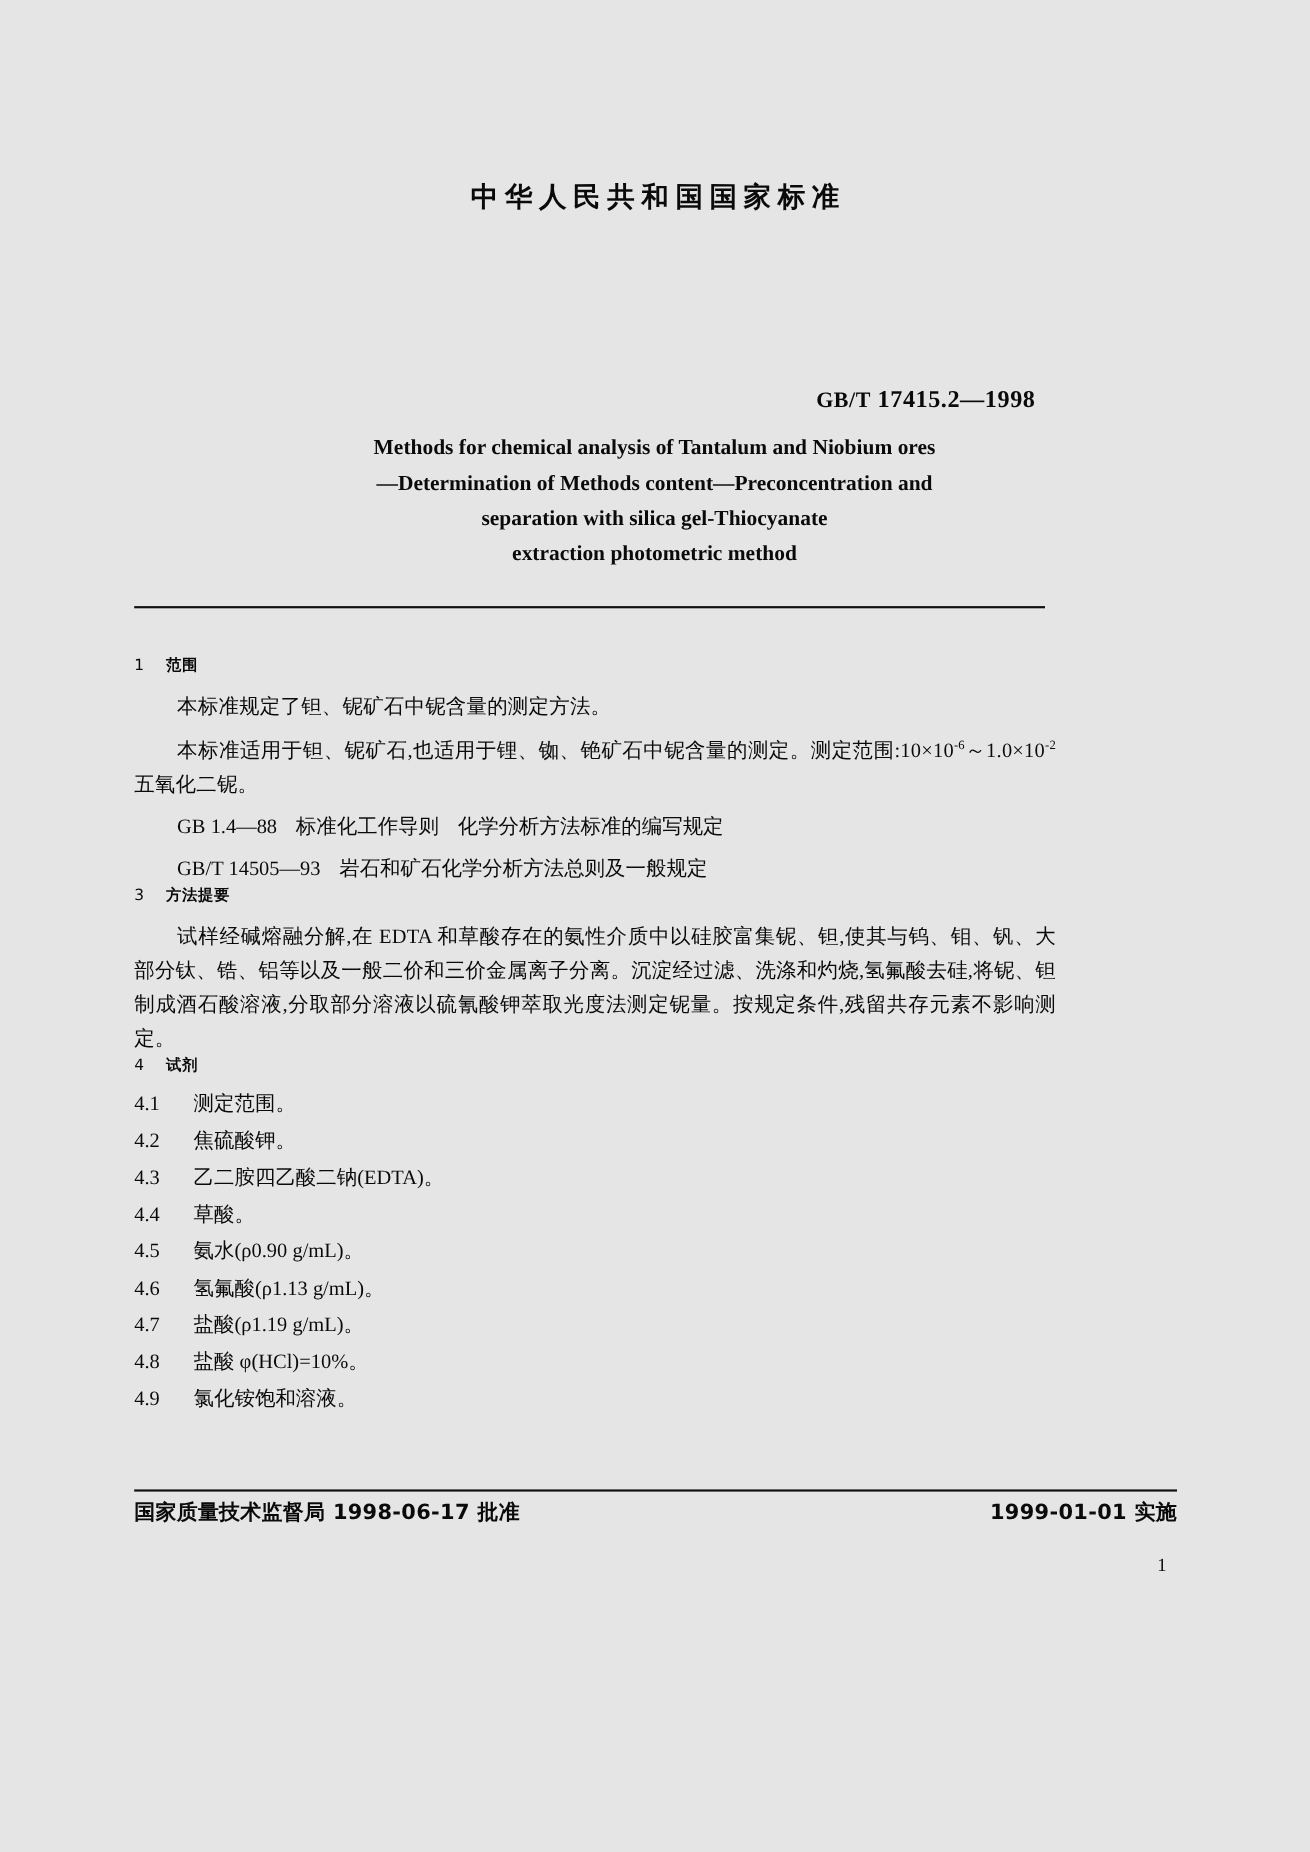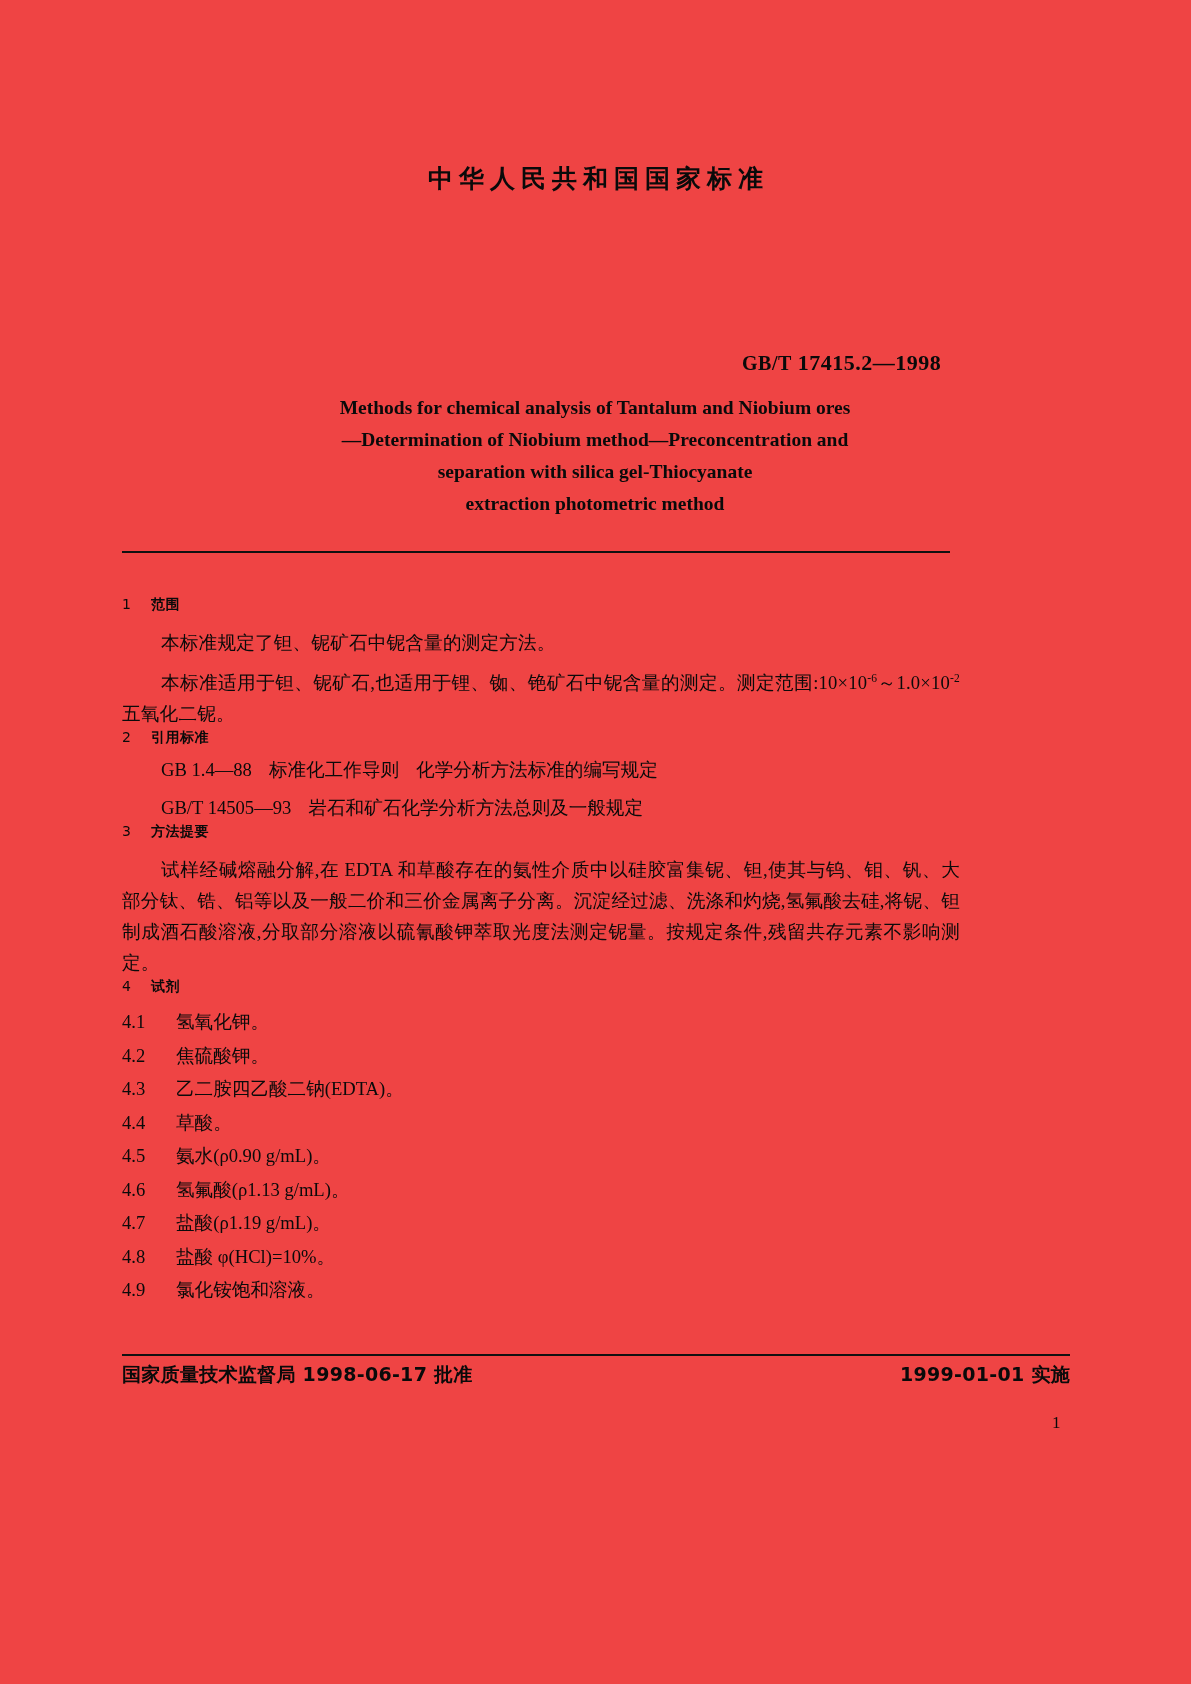--- a/index.html
+++ b/index.html
@@ -13,21 +13,21 @@
     position: relative;
     font-family: "Liberation Serif", "DejaVu Serif", serif;
     color: #0a0a0a;
     overflow: hidden;
   }
   .page {
     position: absolute;
     left: 0; top: 0;
     width: 1191px;
     height: 1684px;
-    background: #ef4444;
+    background: #e5e5e5;
   }
 
   
   .national-header {
     position: absolute;
     left: 0; right: 0;
     top: 162px;
     text-align: center;
     font-family: "DejaVu Sans", "Liberation Sans", sans-serif;
     font-weight: bold;
@@ -174,52 +174,49 @@
   <div class="national-header">中华人民共和国国家标准</div>
 
 
   <div class="std-no">
     <span class="gb">GB/T</span>
     <span>17415.2—1998</span>
   </div>
 
   <div class="title-en">
     <div>Methods for chemical analysis of Tantalum and Niobium ores</div>
-    <div>—Determination of Niobium method—Preconcentration and</div>
+    <div>—Determination of Methods content—Preconcentration and</div>
     <div>separation with silica gel‐Thiocyanate</div>
     <div>extraction photometric method</div>
   </div>
 
   <div class="rule"></div>
 
   <div class="body">
 
     <h2 class="sec">
       <span class="num">1</span><span>范围</span>
     </h2>
     <p class="para">本标准规定了钽、铌矿石中铌含量的测定方法。</p>
     <p class="para tight"><span>本标准适用于钽、铌矿石,也适用于锂、铷、铯矿石中铌含量的测定。测定范围:10×10</span><sup>-6</sup><span>～1.0×10</span><sup>-2</sup><span>五氧化二铌。</span></p>
 
-    <h2 class="sec sec-gap-before">
-      <span class="num">2</span><span>引用标准</span>
-    </h2>
     <p class="ref-line"><span>GB 1.4—88</span><span class="gap"></span><span>标准化工作导则</span><span class="gap"></span><span>化学分析方法标准的编写规定</span></p>
     <p class="ref-line"><span>GB/T 14505—93</span><span class="gap"></span><span>岩石和矿石化学分析方法总则及一般规定</span></p>
 
     <h2 class="sec sec-gap-before">
       <span class="num">3</span><span>方法提要</span>
     </h2>
     <p class="para">试样经碱熔融分解,在 EDTA 和草酸存在的氨性介质中以硅胶富集铌、钽,使其与钨、钼、钒、大部分钛、锆、铝等以及一般二价和三价金属离子分离。沉淀经过滤、洗涤和灼烧,氢氟酸去硅,将铌、钽制成酒石酸溶液,分取部分溶液以硫氰酸钾萃取光度法测定铌量。按规定条件,残留共存元素不影响测定。</p>
 
     <h2 class="sec sec-gap-before">
       <span class="num">4</span><span>试剂</span>
     </h2>
 
     <div class="reagents-wrap">
-      <p class="reagent"><span class="idx">4.1</span><span>氢氧化钾。</span></p>
+      <p class="reagent"><span class="idx">4.1</span><span>测定范围。</span></p>
       <p class="reagent"><span class="idx">4.2</span><span>焦硫酸钾。</span></p>
       <p class="reagent"><span class="idx">4.3</span><span>乙二胺四乙酸二钠(EDTA)。</span></p>
       <p class="reagent"><span class="idx">4.4</span><span>草酸。</span></p>
       <p class="reagent"><span class="idx">4.5</span><span>氨水(ρ0.90 g/mL)。</span></p>
       <p class="reagent"><span class="idx">4.6</span><span>氢氟酸(ρ1.13 g/mL)。</span></p>
       <p class="reagent"><span class="idx">4.7</span><span>盐酸(ρ1.19 g/mL)。</span></p>
       <p class="reagent"><span class="idx">4.8</span><span>盐酸 φ(HCl)=10%。</span></p>
       <p class="reagent"><span class="idx">4.9</span><span>氯化铵饱和溶液。</span></p>
     </div>
 

